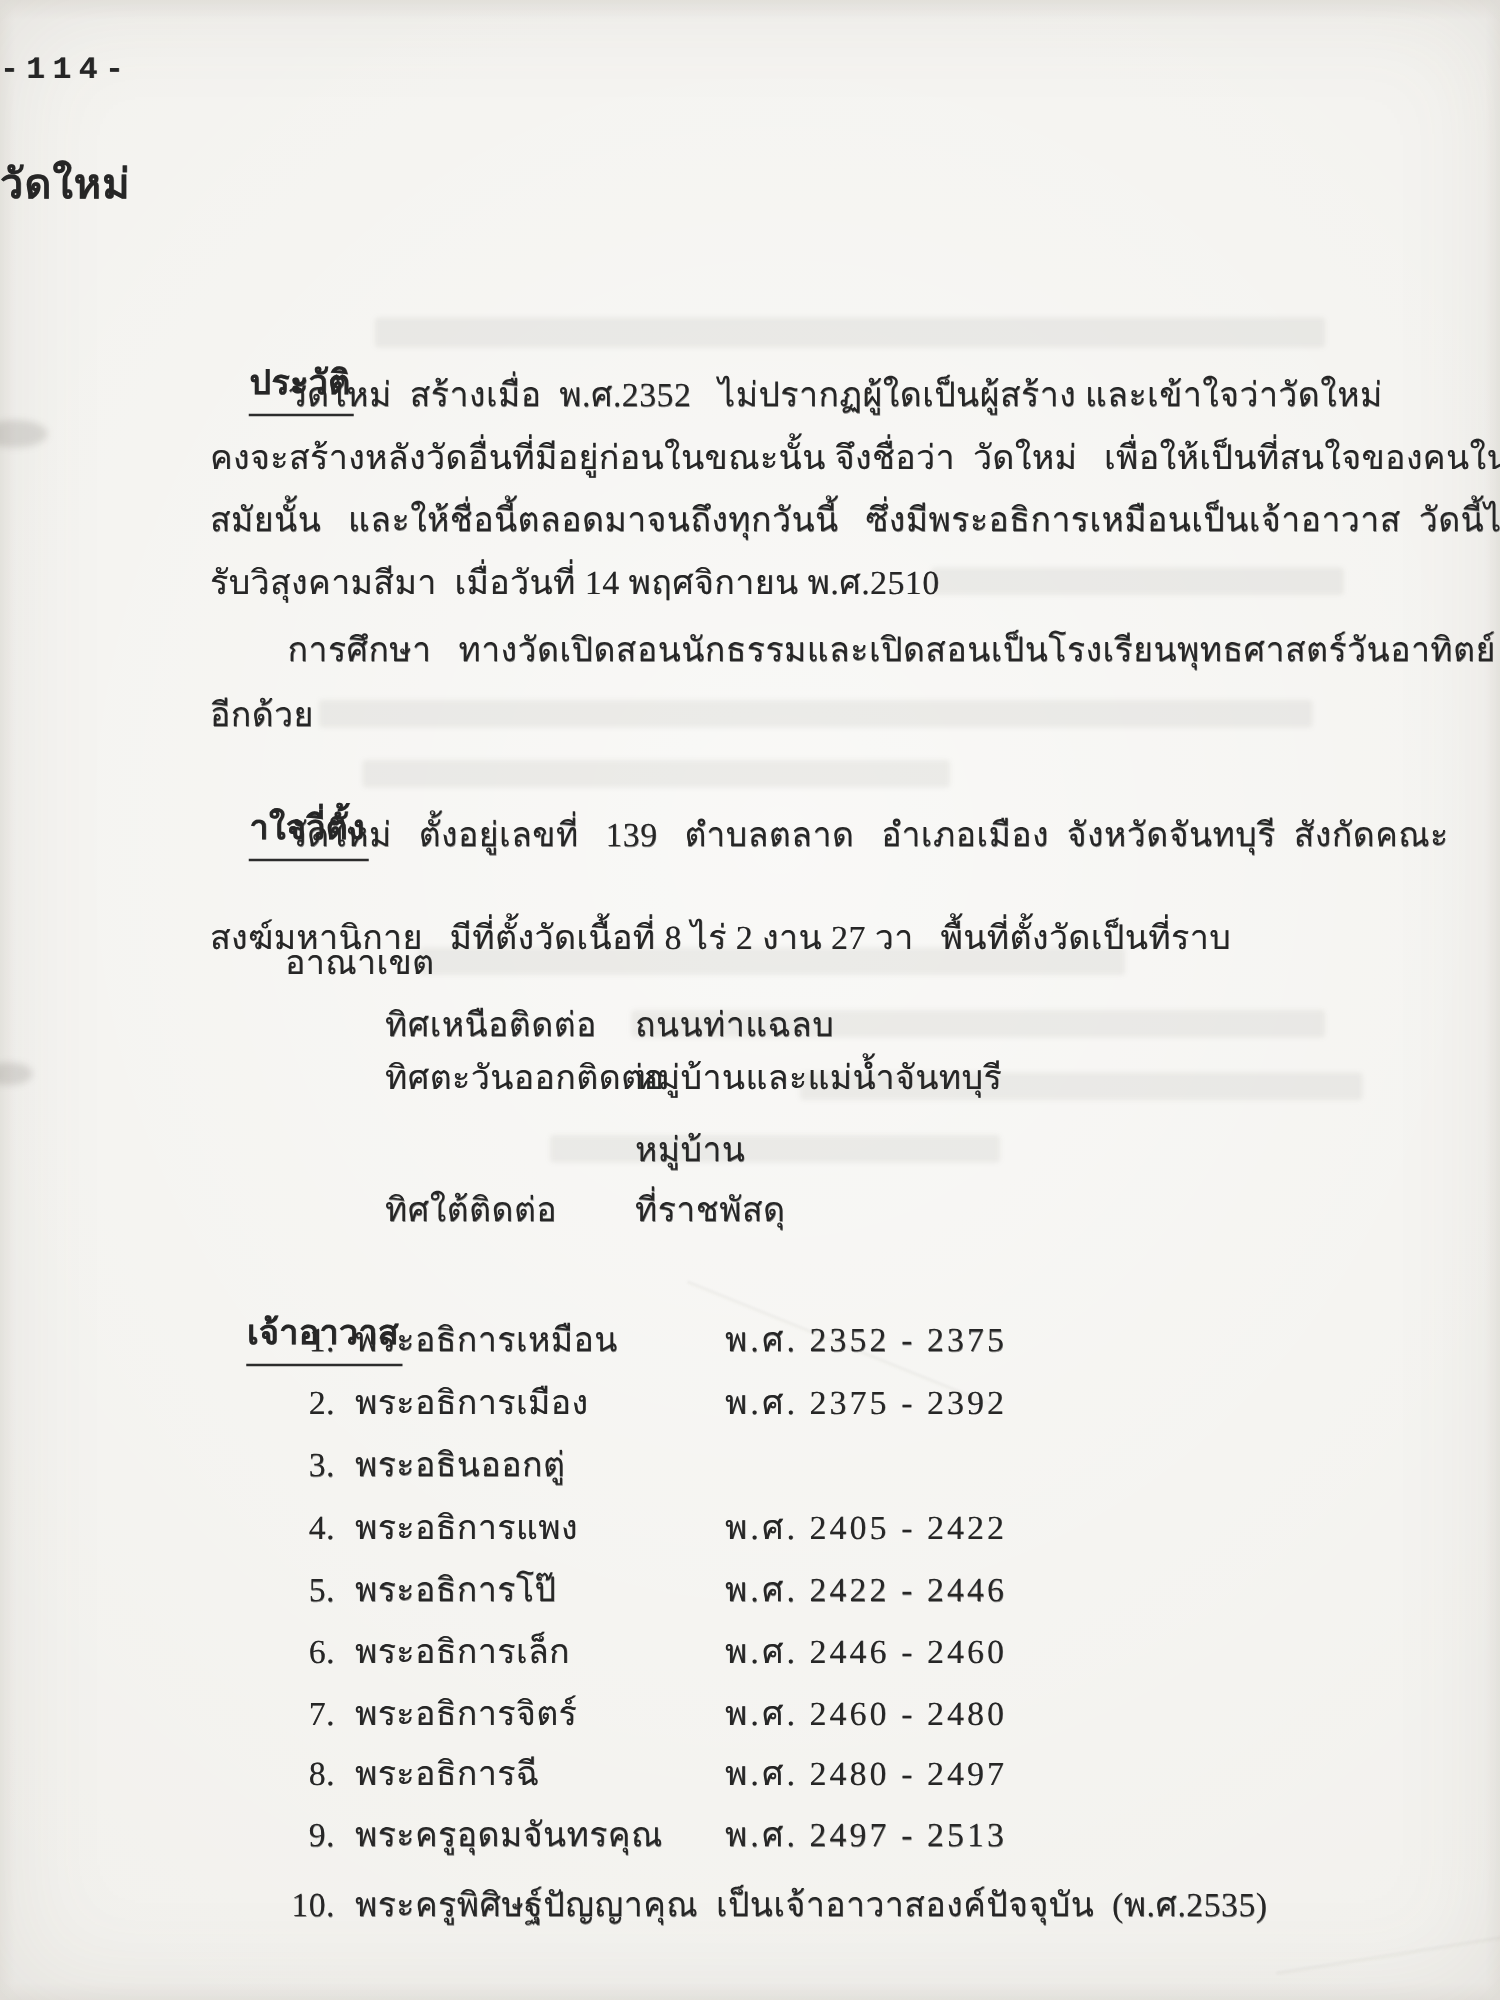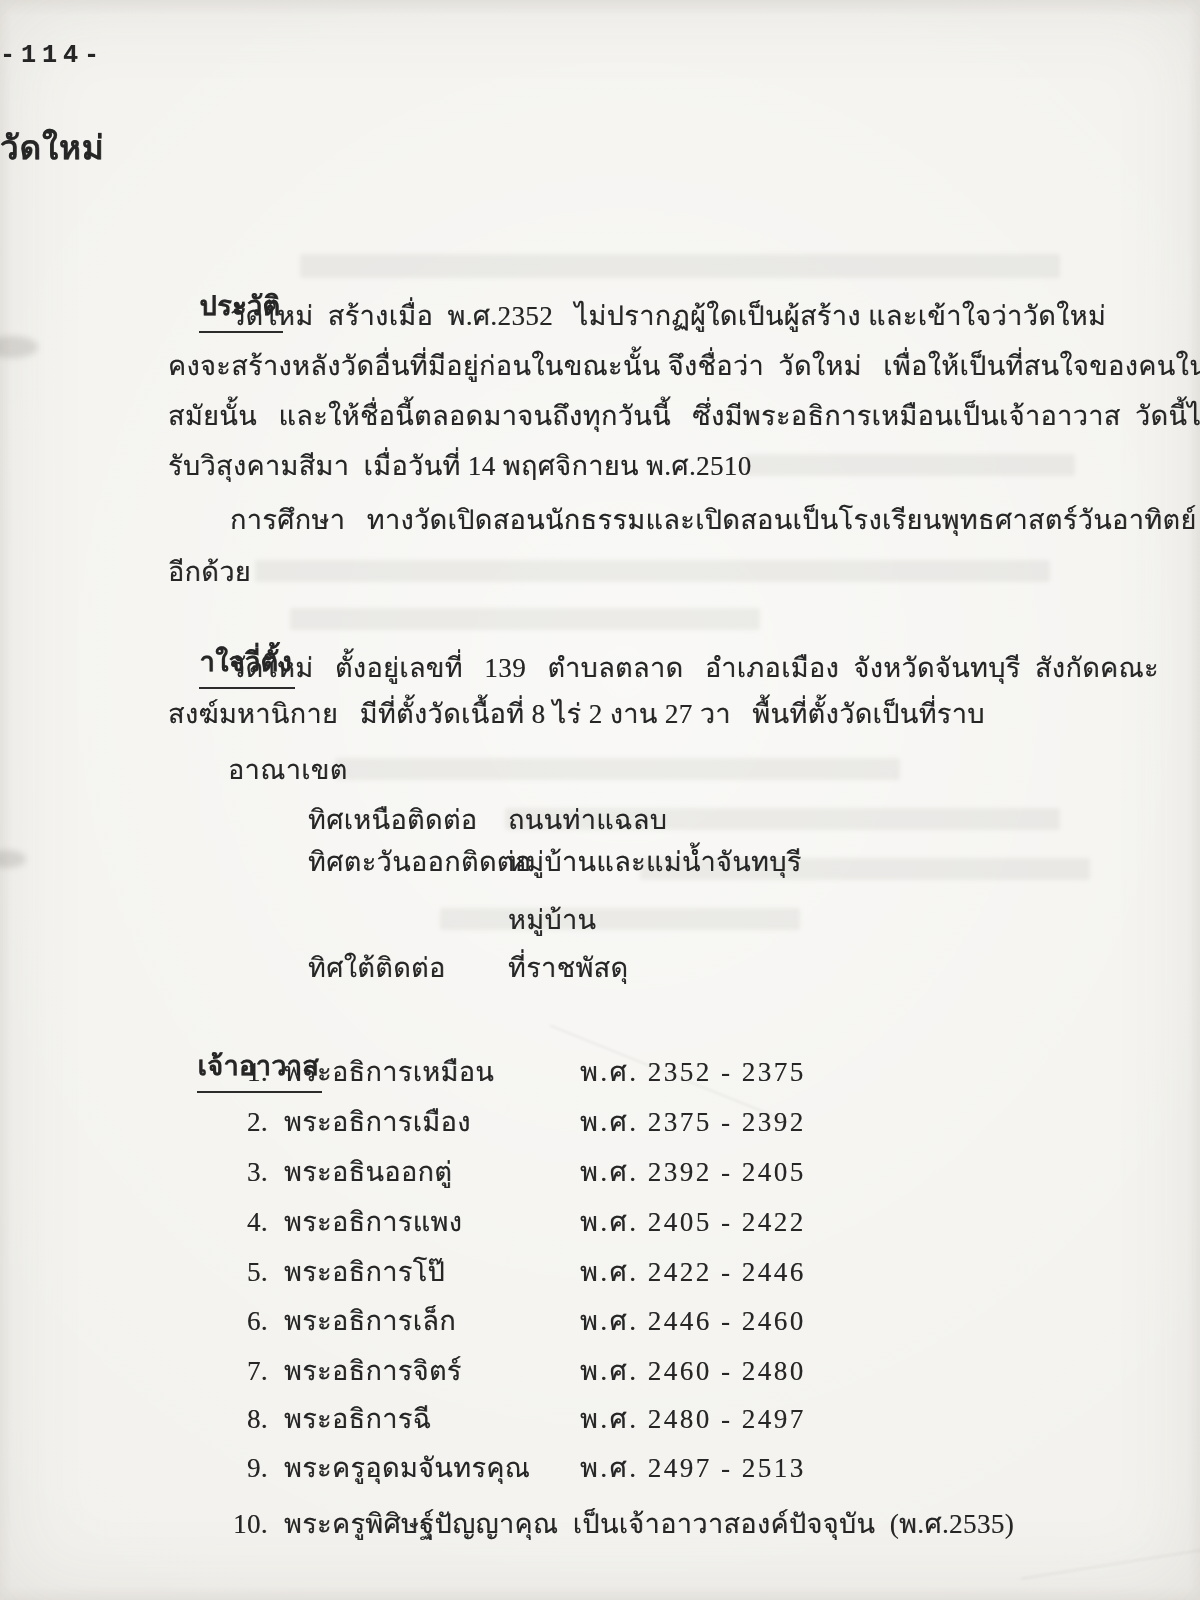--- a/index.html
+++ b/index.html
@@ -92,21 +92,21 @@
   <div class="line" style="left:168px;top:344px;">คงจะสร้างหลังวัดอื่นที่มีอยู่ก่อนในขณะนั้น จึงชื่อว่า  วัดใหม่   เพื่อให้เป็นที่สนใจของคนใน</div>
   <div class="line" style="left:168px;top:394px;">สมัยนั้น   และให้ชื่อนี้ตลอดมาจนถึงทุกวันนี้   ซึ่งมีพระอธิการเหมือนเป็นเจ้าอาวาส  วัดนี้ได้</div>
   <div class="line" style="left:168px;top:444px;">รับวิสุงคามสีมา  เมื่อวันที่ 14 พฤศจิกายน พ.ศ.2510</div>
   <div class="line" style="left:230px;top:498px;">การศึกษา   ทางวัดเปิดสอนนักธรรมและเปิดสอนเป็นโรงเรียนพุทธศาสตร์วันอาทิตย์</div>
   <div class="line" style="left:168px;top:550px;">อีกด้วย</div>
 
   <div class="line heading" style="left:170px;top:596px;">
     <span class="u">าใจวี่ตั้ง</span>
   </div>
   <div class="line" style="left:230px;top:646px;">วัดใหม่   ตั้งอยู่เลขที่   139   ตำบลตลาด   อำเภอเมือง  จังหวัดจันทบุรี  สังกัดคณะ</div>
-  <div class="line" style="left:168px;top:692px;">สงฆ์มหานิกาย   มีที่ตั้งวัดเนื้อที่ 8 ไร่ 2 งาน 27 วา   พื้นที่ตั้งวัดเป็นที่ราบ</div>
+  <div class="line" style="left:168px;top:728px;">สงฆ์มหานิกาย   มีที่ตั้งวัดเนื้อที่ 8 ไร่ 2 งาน 27 วา   พื้นที่ตั้งวัดเป็นที่ราบ</div>
 
   <div class="line" style="left:228px;top:748px;">อาณาเขต</div>
 
   <div class="row" style="top:798px;">
     <span class="line b-label">ทิศเหนือติดต่อ</span>
     <span class="line b-value">ถนนท่าแฉลบ</span>
   </div>
   <div class="row" style="top:840px;">
     <span class="line b-label">ทิศตะวันออกติดต่อ</span>
     <span class="line b-value">หมู่บ้านและแม่น้ำจันทบุรี</span>
@@ -129,21 +129,20 @@
     <span class="line abbot-years">พ.ศ. 2352 - 2375</span>
   </div>
   <div class="row" style="top:1100px;">
     <span class="line num">2.</span>
     <span class="line abbot-name">พระอธิการเมือง</span>
     <span class="line abbot-years">พ.ศ. 2375 - 2392</span>
   </div>
   <div class="row" style="top:1150px;">
     <span class="line num">3.</span>
     <span class="line abbot-name">พระอธินออกตู่</span>
-    <span class="line abbot-years">พ.ศ. 2392 - 2405</span>
   </div>
   <div class="row" style="top:1200px;">
     <span class="line num">4.</span>
     <span class="line abbot-name">พระอธิการแพง</span>
     <span class="line abbot-years">พ.ศ. 2405 - 2422</span>
   </div>
   <div class="row" style="top:1250px;">
     <span class="line num">5.</span>
     <span class="line abbot-name">พระอธิการโป๊</span>
     <span class="line abbot-years">พ.ศ. 2422 - 2446</span>

